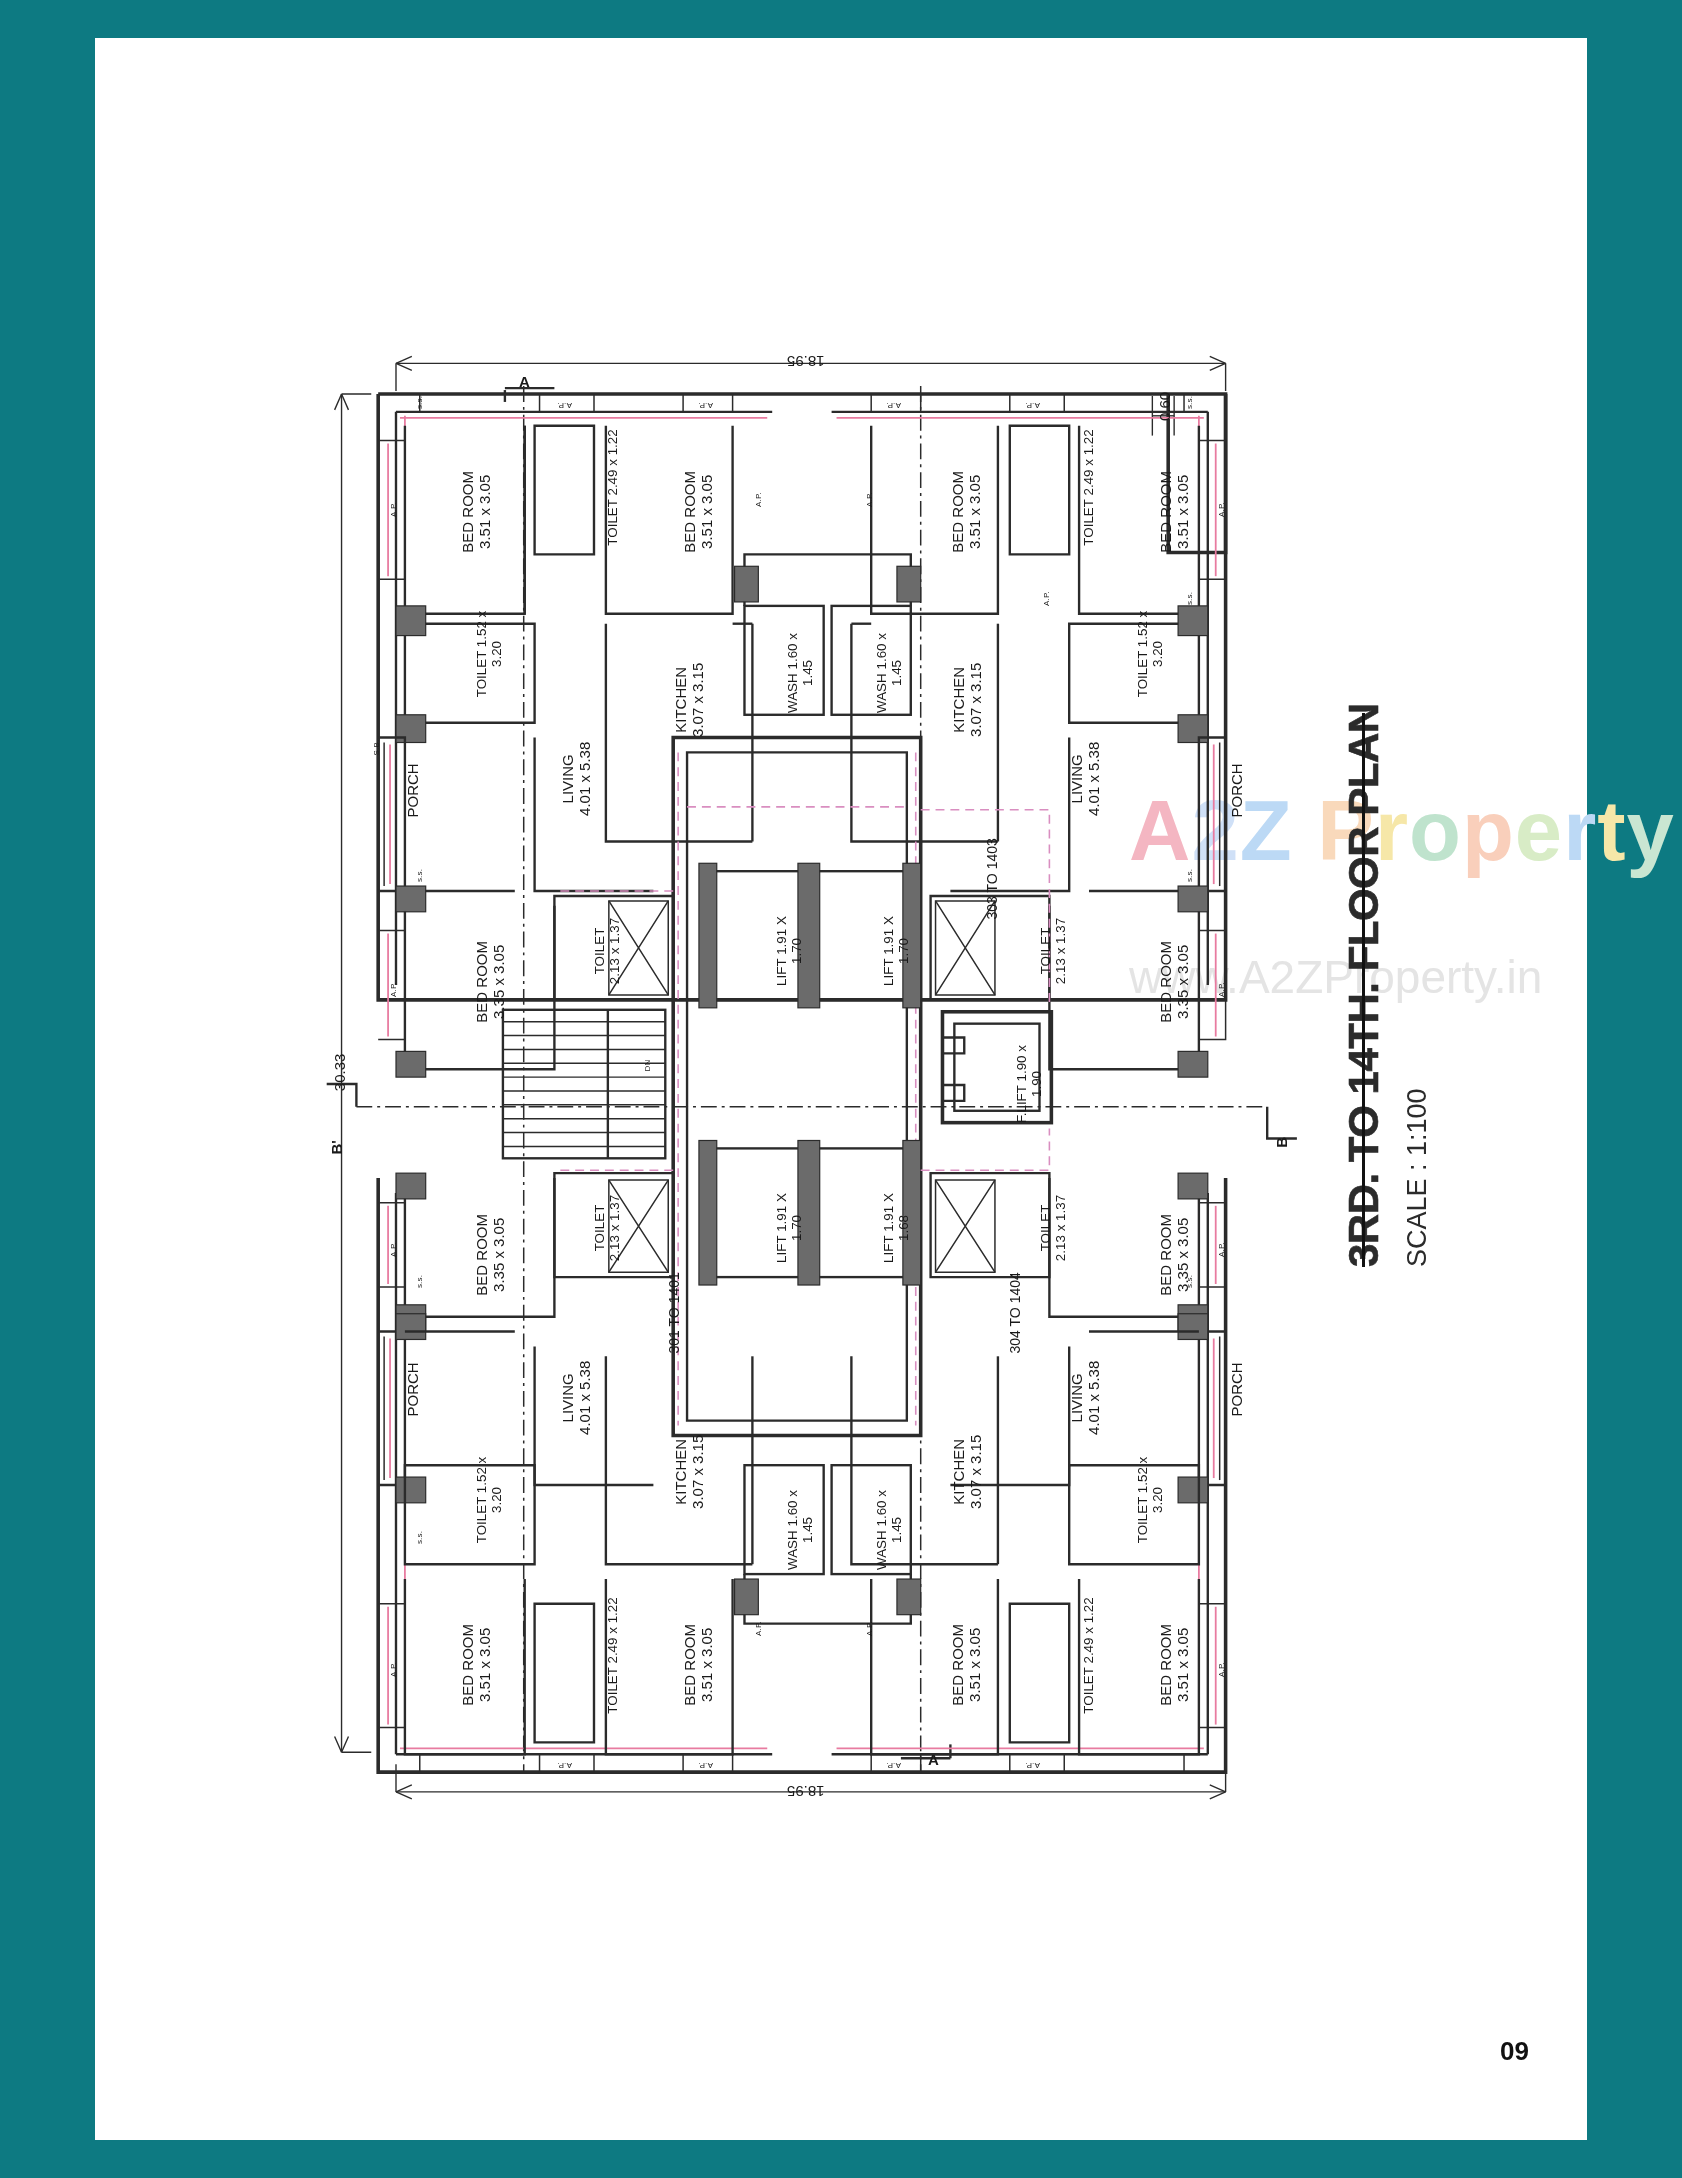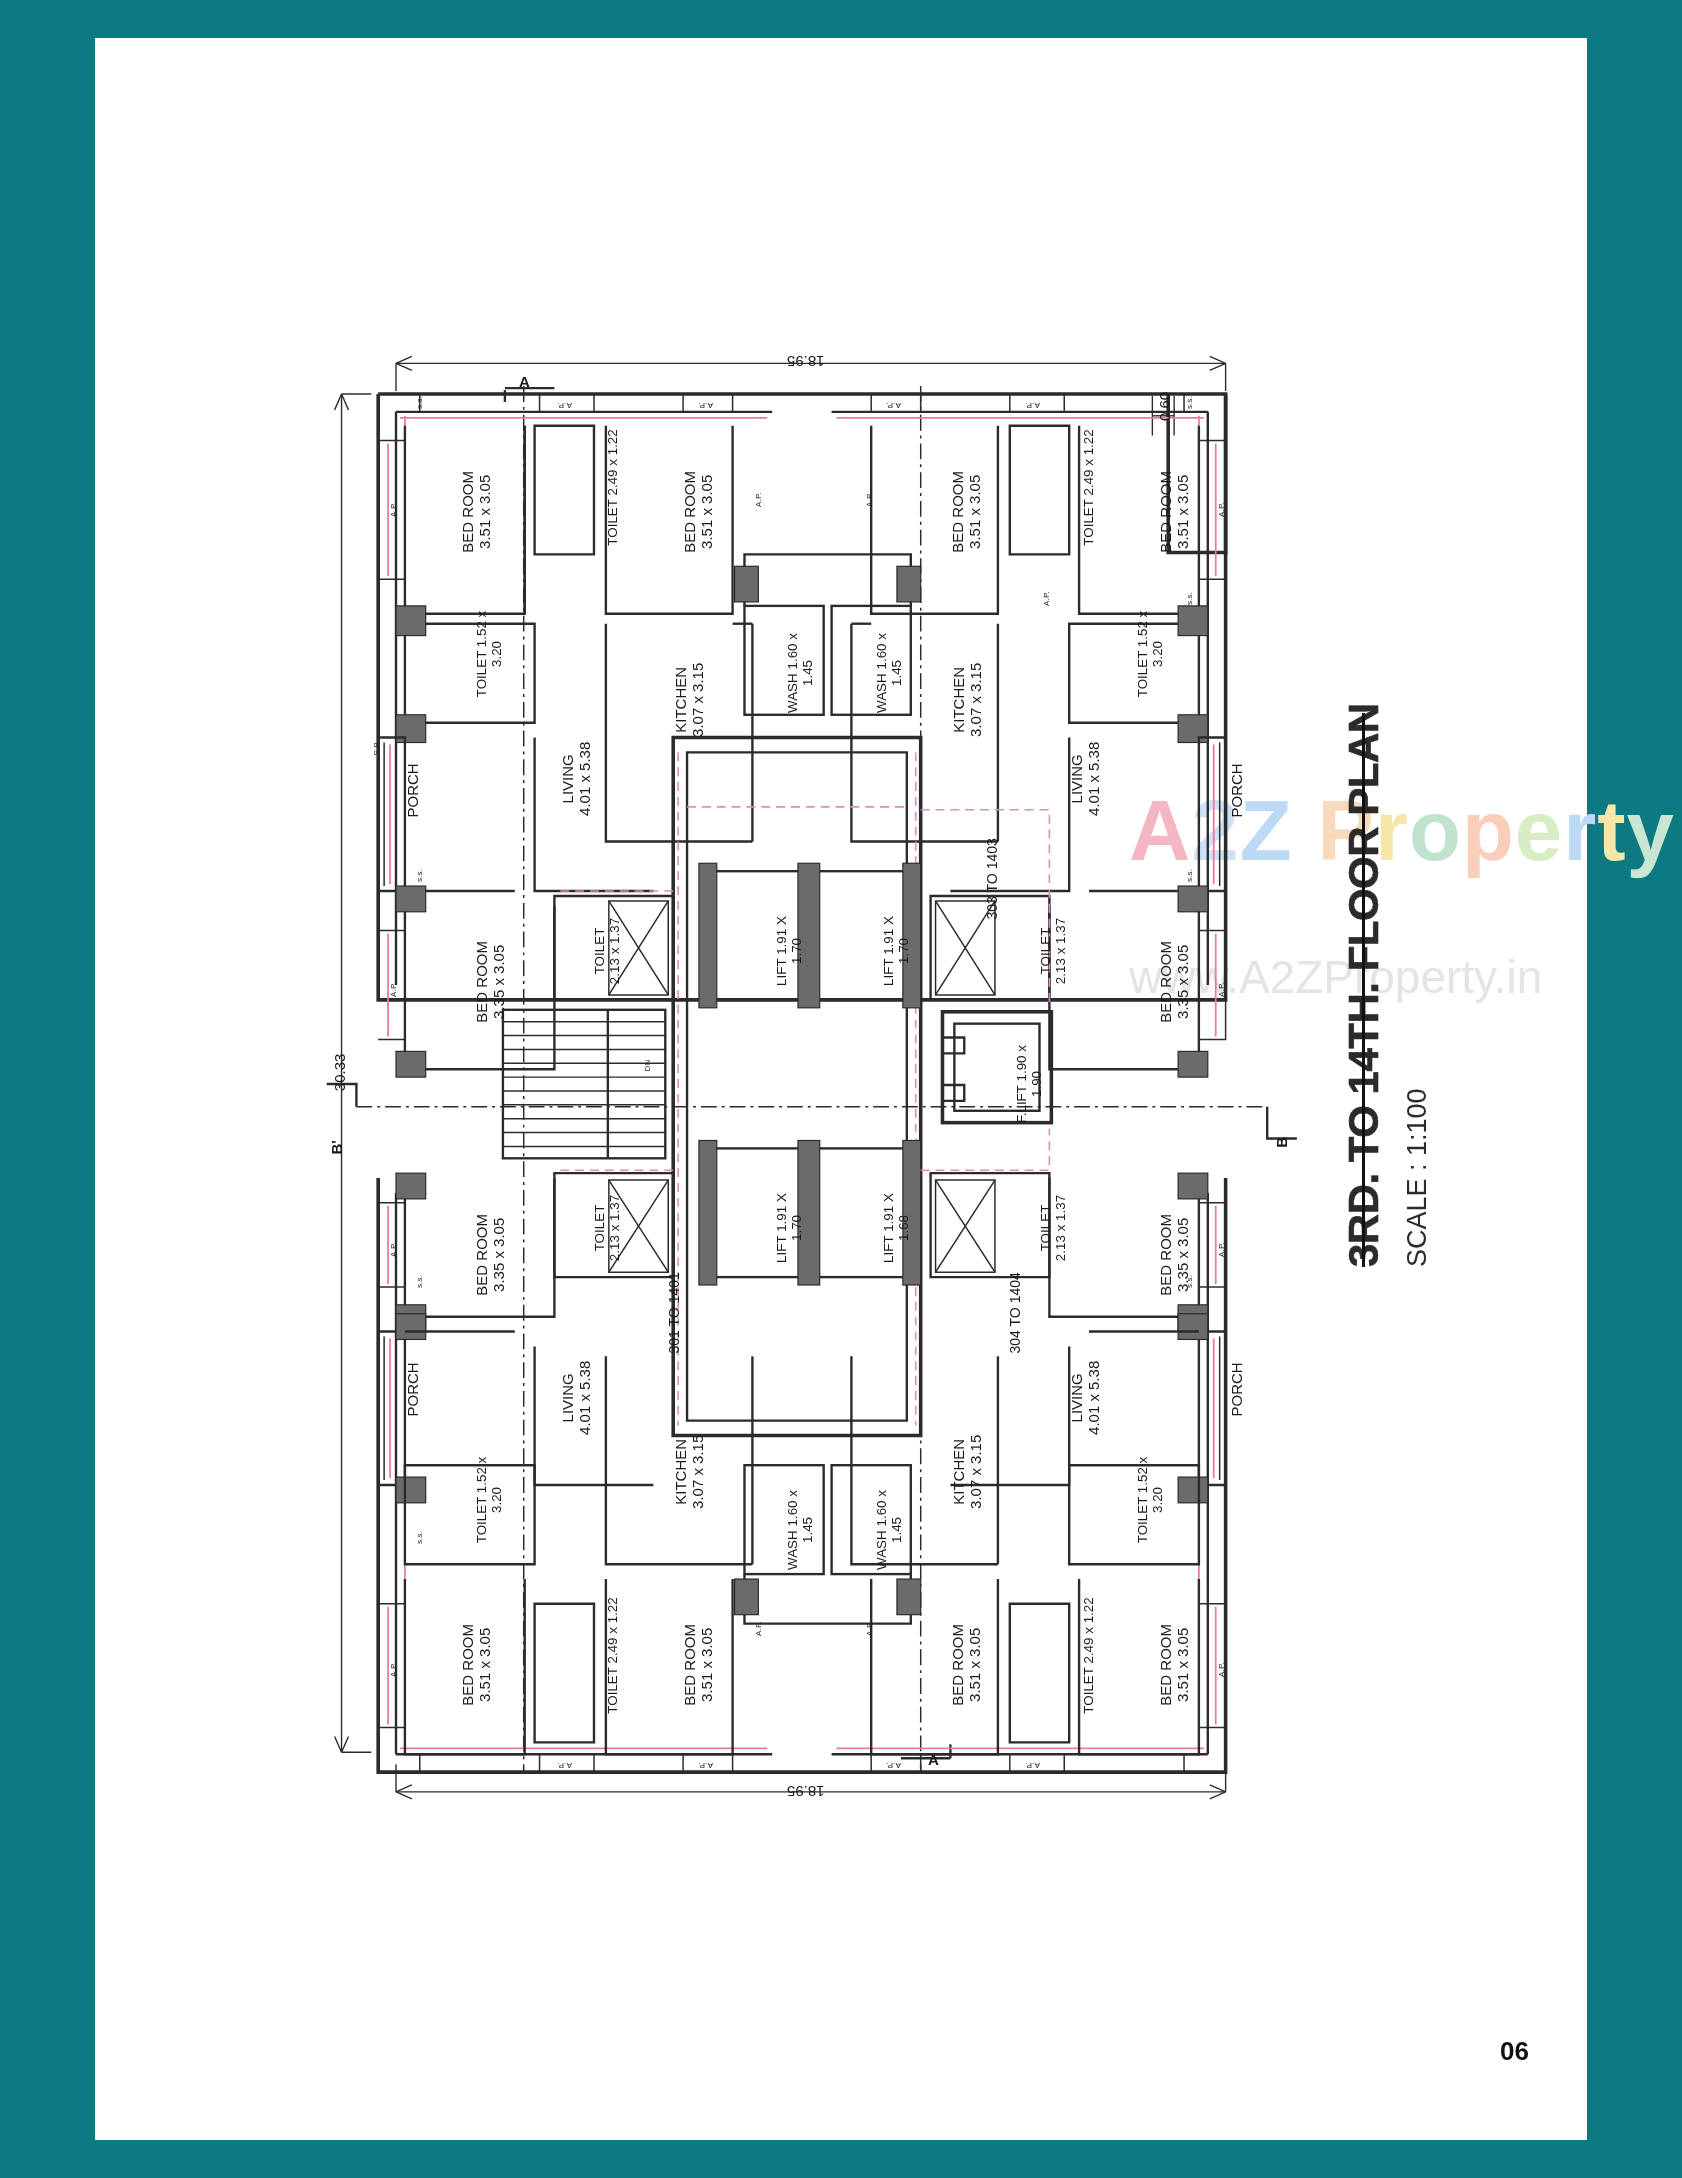--- a/index.html
+++ b/index.html
@@ -90,21 +90,21 @@
 </head>
 <body>
 
 <div id="page-frame">
   <div id="page-inner"></div>
 </div>
 
 <div id="wm-brand"><span class="c1">A</span><span class="c2">2</span><span class="c3">Z</span> <span class="c4">P</span><span class="c5">r</span><span class="c6">o</span><span class="c7">p</span><span class="c8">e</span><span class="c3">r</span><span class="c5">t</span><span class="c9">y</span></div>
 <div id="wm-url">www.A2ZProperty.in</div>
 
-<div id="page-no">06</div>
+<div id="page-no">09</div>
 
 <div id="title-block">
   <div id="plan-title">3RD. TO 14TH. FLOOR PLAN</div>
   <div id="title-rule"></div>
   <div id="plan-scale">SCALE : 1:100</div>
 </div>
 
 <div id="plan">
 <svg width="1682" height="2178" viewBox="0 0 1699 2200" xmlns="http://www.w3.org/2000/svg">
   <defs>

